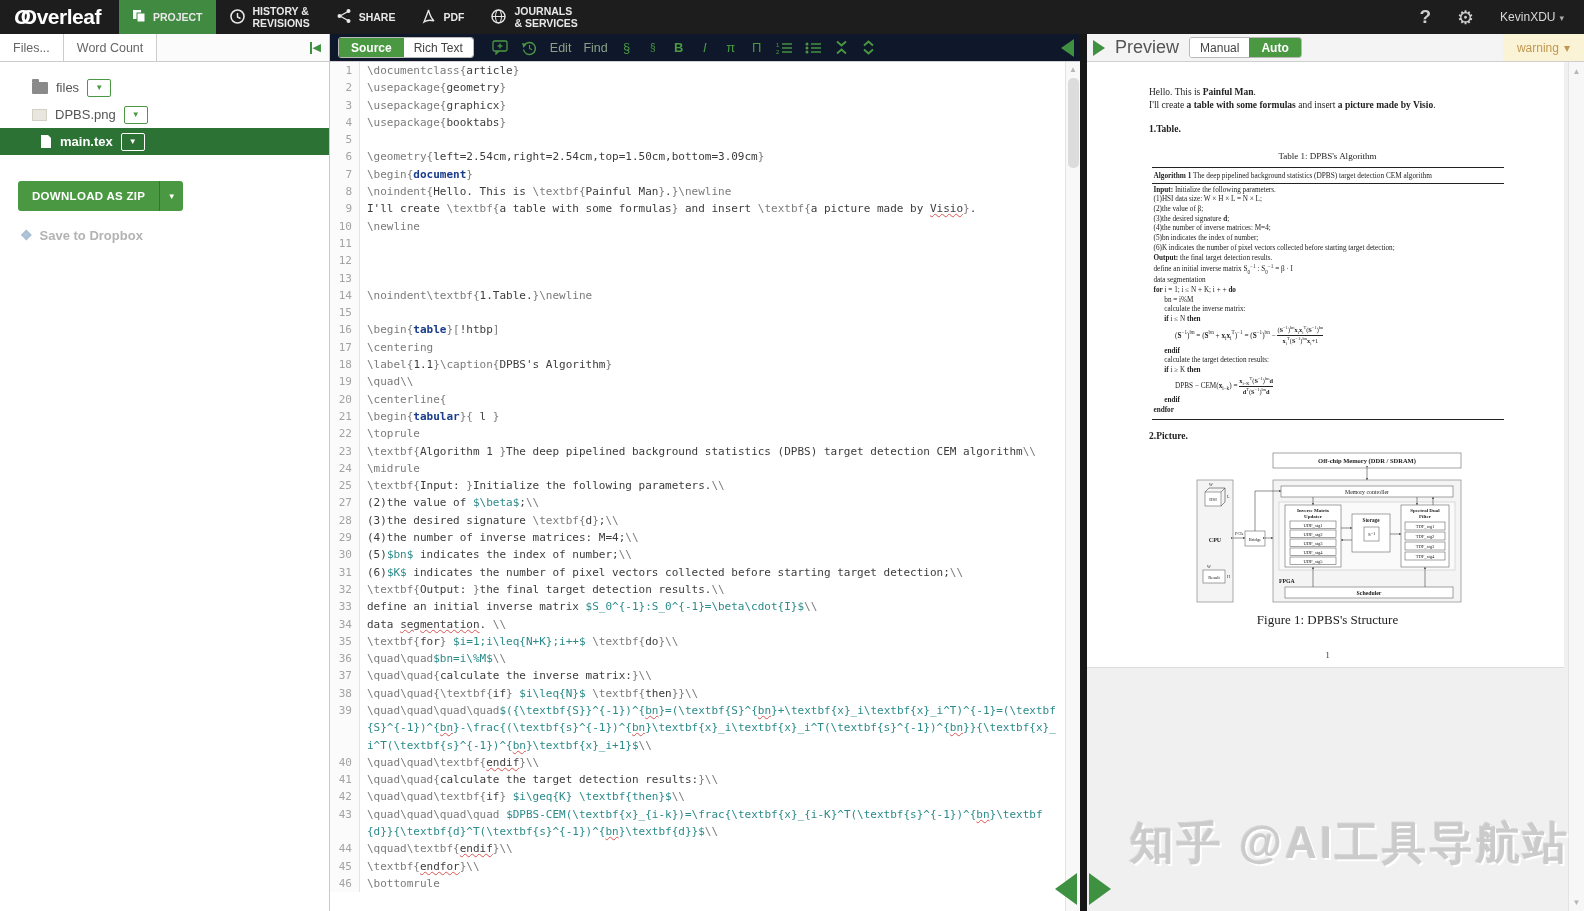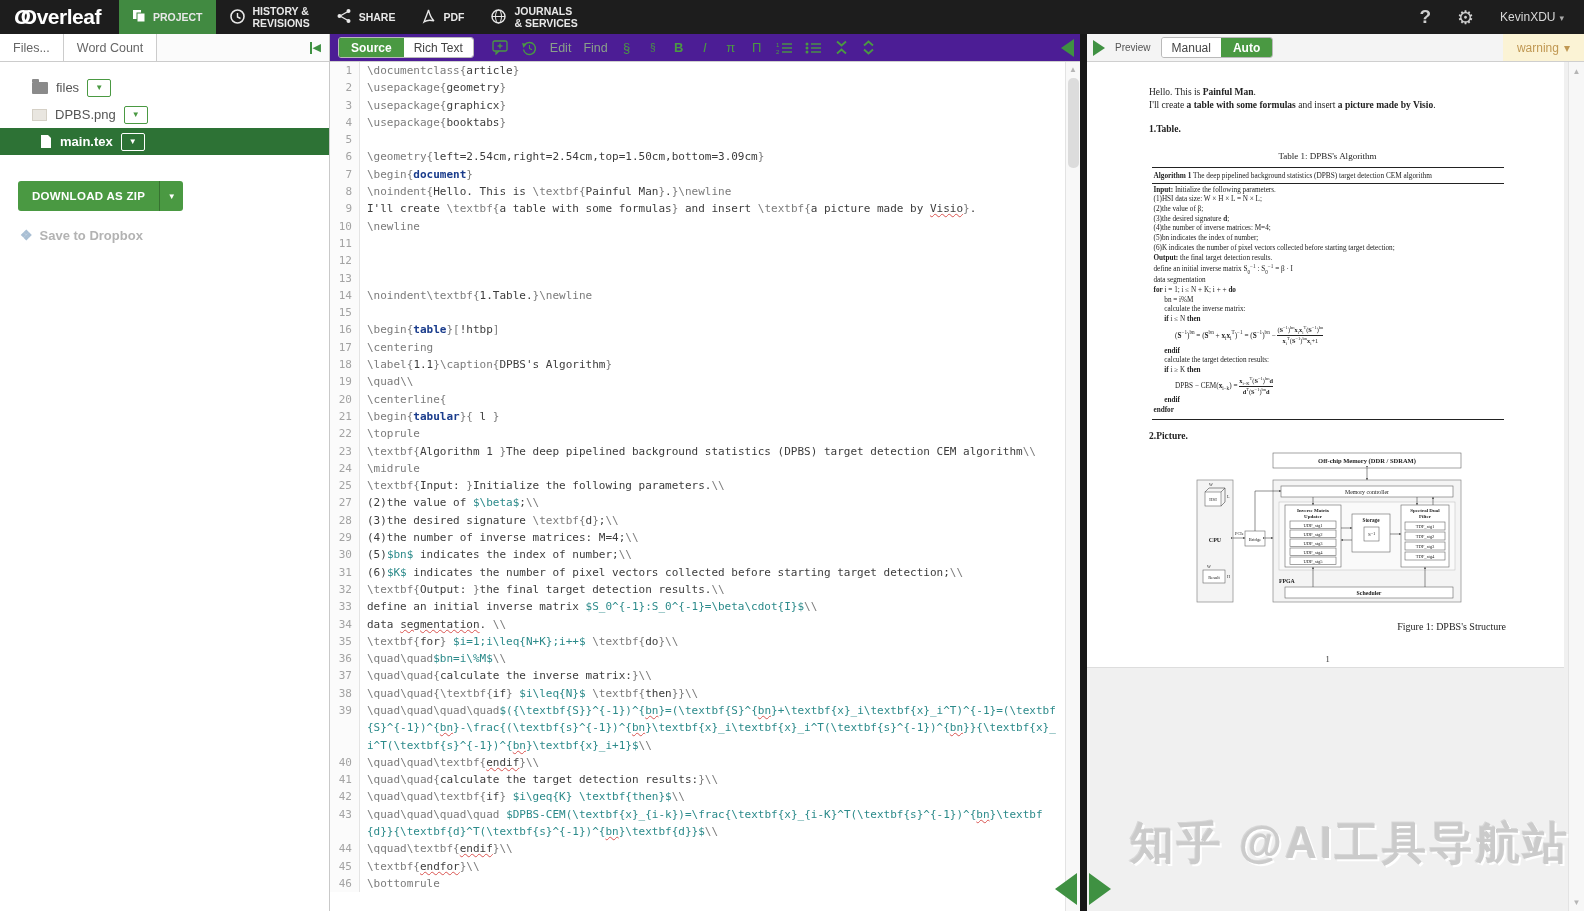--- a/index.html
+++ b/index.html
@@ -49,21 +49,21 @@
   .selected .file-ic { border-color:#2d7235; box-shadow:0 0 0 1px #fff inset; }
   .file-ic:before { content:""; position:absolute; right:-1px; top:-1px; border-style:solid; border-width:0 5px 5px 0; border-color:transparent #2d7235 transparent transparent; }
 
   .zip-wrap { margin:26px 0 0 18px; display:inline-flex; }
   .zip-main { background:#4a9942; color:#fff; font-size:11.5px; font-weight:bold; padding:9px 14px; border-radius:3px 0 0 3px; cursor:pointer; letter-spacing:0.3px; }
   .zip-arrow { background:#4a9942; border-left:1px solid rgba(0,0,0,0.25); color:#fff; width:24px; display:flex; align-items:center; justify-content:center; font-size:8px; border-radius:0 3px 3px 0; cursor:pointer; }
   .dropbox-row { margin:16px 0 0 20px; display:flex; align-items:center; gap:7px; color:#b3b3b3; font-size:13px; font-weight:bold; cursor:default; }
   .dropbox-ic { color:#a9bfd4; font-size:14px; }
 
   
-  .ed-toolbar { height:28px; background:#4c1d95; border-bottom:1px solid #cfcfcf; display:flex; align-items:center; padding-left:8px; gap:4px; position:relative; }
+  .ed-toolbar { height:28px; background:#0f172a; border-bottom:1px solid #cfcfcf; display:flex; align-items:center; padding-left:8px; gap:4px; position:relative; }
   .seg { display:flex; height:21px; border-radius:3px; overflow:hidden; border:1px solid #b9b9b9; margin-right:10px; }
   .seg-a { background:#4a9942; color:#fff; font-size:12px; font-weight:bold; padding:0 12px; display:flex; align-items:center; cursor:pointer; }
   .seg-b { background:#fff; color:#444; font-size:12px; padding:0 10px; display:flex; align-items:center; cursor:pointer; }
   .tbtn { min-width:22px; height:21px; display:flex; align-items:center; justify-content:center; color:#4a9942; font-size:13px; cursor:pointer; padding:0 4px; }
   .tbtn.textbtn { color:#8aa08a; font-size:12.5px; }
   .tbtn.small-s { font-size:10px; }
   .tbtn b { font-weight:bold; } .tbtn i { font-style:italic; }
   .ed-collapse { position:absolute; right:6px; top:5px; width:0; height:0; border-top:9px solid transparent; border-bottom:9px solid transparent; border-right:13px solid #3f9142; cursor:pointer; }
 
   .code-wrap { flex:1; display:flex; overflow:hidden; position:relative; }
@@ -76,38 +76,38 @@
   .tok-math { color:#2b8a8a; }
   .sp { text-decoration:underline; text-decoration-style:wavy; text-decoration-color:#d9534f; text-decoration-thickness:1px;text-align:right; }
   .ed-scroll { flex:0 0 15px; background:#f8f8f8; border-left:1px solid #e3e3e3; display:flex; flex-direction:column; align-items:center; }
   .scroll-btn { width:13px; height:14px; color:#b5b5b5; font-size:8px; display:flex; align-items:center; justify-content:center; cursor:pointer; }
   .scroll-thumb { width:11px; height:90px; background:#dcdcdc; border-radius:5px; margin-top:2px; cursor:pointer; }
   .ed-corner { position:absolute; right:3px; bottom:6px; width:0; height:0; border-top:16px solid transparent; border-bottom:16px solid transparent; border-right:22px solid #3f9142; cursor:pointer; z-index:5; }
 
   
   .pv-toolbar { height:28px; background:#f4f4f4; border-bottom:1px solid #cfcfcf; display:flex; align-items:center; padding-left:6px; gap:10px; }
   .pv-play { width:0; height:0; border-top:8px solid transparent; border-bottom:8px solid transparent; border-left:12px solid #3f9142; cursor:pointer; }
-  .pv-label { font-size:10px; color:#555; }
+  .pv-label { font-size:18px; color:#555; }
   .warning-box { margin-left:auto; height:100%; background:#fbf3d5; color:#c09853; display:flex; align-items:center; padding:0 14px; font-size:12px; cursor:pointer; gap:5px; }
   .pv-body { flex:1; position:relative; overflow:hidden; background:#f0f0f0; }
   .page { position:absolute; left:0; top:0; width:477px; height:606px; background:#fff; border-bottom:1px solid #ddd;
           font-family:"Liberation Serif","DejaVu Serif",serif; color:#222; }
   .doc { padding:24px 58px 0 62px; }
   .doc p { font-size:9.5px; line-height:1.4; }
   .doc-h { font-size:9.5px; font-weight:bold; margin-top:11px; }
   .tab-cap { text-align:center; font-size:9px; margin-top:17px; }
   .alg-table { margin:6px auto 0 auto; width:352px; border-top:1.5px solid #222; border-bottom:1.5px solid #222; }
   .alg-head { font-size:7.3px; padding:3px 2px; border-bottom:1px solid #222; white-space:pre; }
   .alg-body { padding:2px 2px 3px 2px; }
   .alg-line { font-size:7.2px; line-height:1.35; white-space:pre; }
   .frac { display:inline-flex; flex-direction:column; vertical-align:middle; text-align:center; line-height:1.1; font-size:0.88em; }
   .frac .den { border-top:1px solid #222; }
   sup,sub { font-size:0.72em; }
   .fig-wrap { text-align:center; margin-top:9px; }
-  .fig-cap { text-align:right; font-size:10px; margin-top:9px; }
+  .fig-cap { text-align:center; font-size:13px; }
   .page-no { text-align:center; font-size:8.5px; margin-top:22px; color:#333; }
   .pv-scroll { position:absolute; right:0; top:0; bottom:0; width:16px; background:#f7f7f7; border-left:1px solid #e3e3e3; display:flex; flex-direction:column; align-items:center; justify-content:space-between; padding:2px 0; }
   .pv-corner { position:absolute; left:2px; bottom:6px; width:0; height:0; border-top:16px solid transparent; border-bottom:16px solid transparent; border-left:22px solid #3f9142; cursor:pointer; z-index:5; }
   .watermark { position:absolute; right:14px; top:752px; font-size:44px; font-weight:bold; letter-spacing:3px; color:#cbcbcb;
                text-shadow:2px 2px 0 rgba(255,255,255,0.95), -1px -1px 0 rgba(0,0,0,0.10); white-space:nowrap; z-index:4; }
 
   
   .diag text { font-family:"Liberation Serif","DejaVu Serif",serif; fill:#222; }
   .diag .bx { fill:#fff; stroke:#666; stroke-width:0.6; }
   .diag .big { fill:#f4f4f4; stroke:#888; stroke-width:0.7; }

